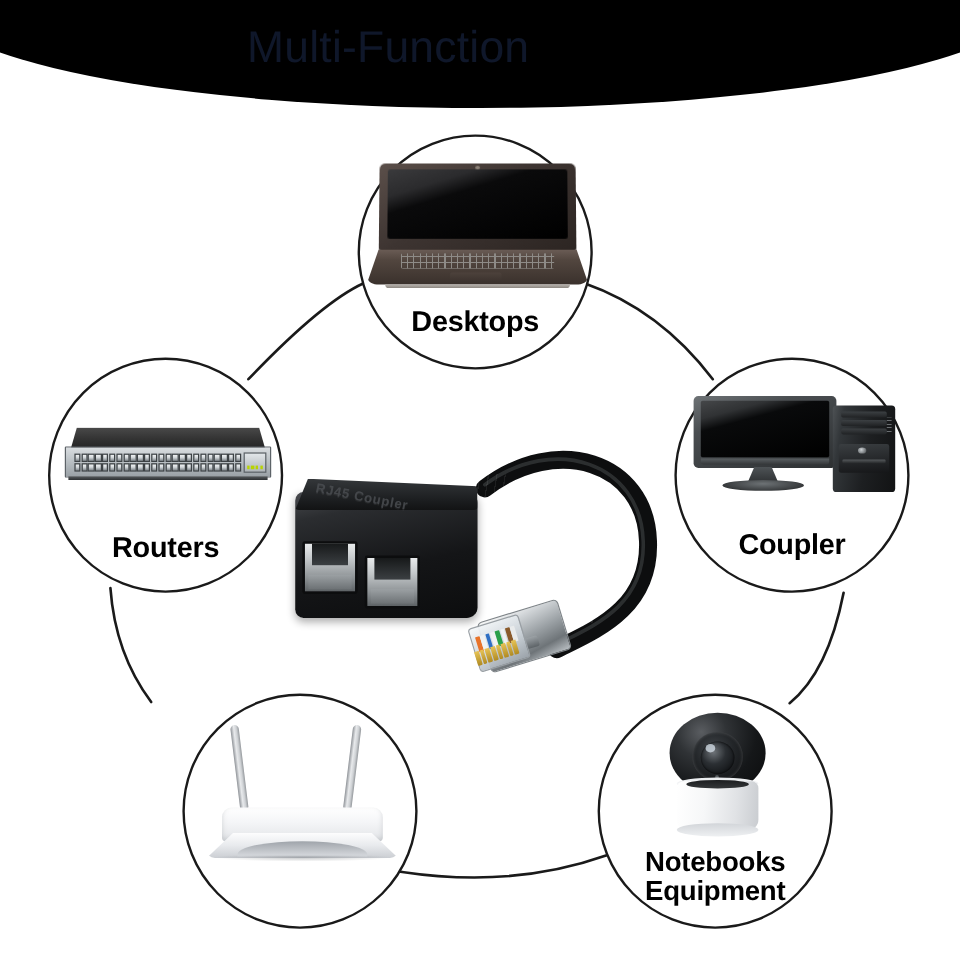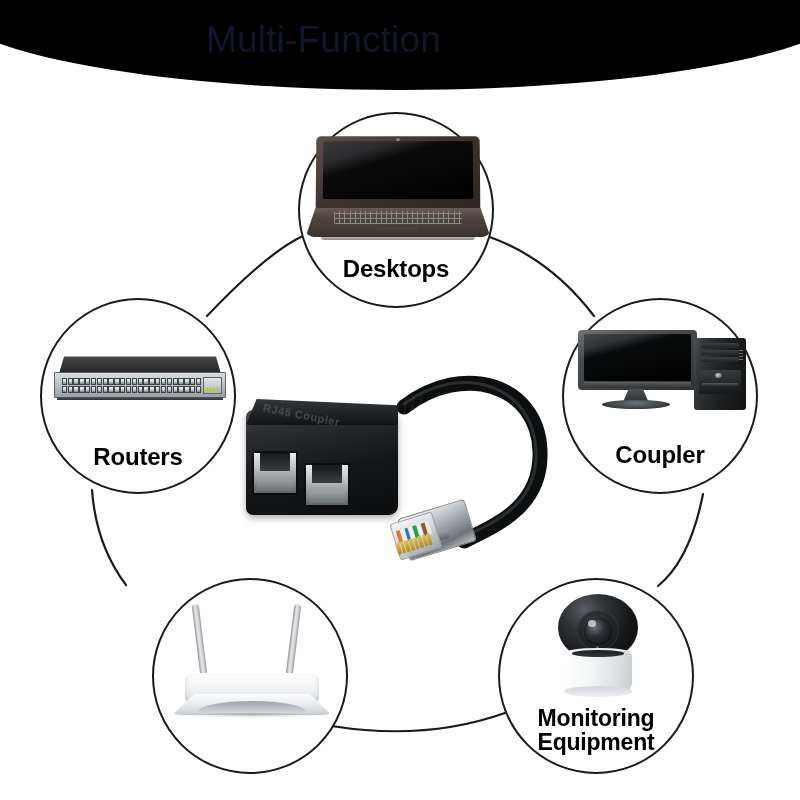--- a/index.html
+++ b/index.html
@@ -323,21 +323,21 @@
       <div class="cam-ball"></div>
       <div class="cam-lensring"></div>
       <div class="cam-lens"></div>
       <div class="cam-glint"></div>
       <div class="cam-dot"></div>
       <div class="cam-base-top"></div>
       <div class="cam-base"></div>
       <div class="cam-notch"></div>
       <div class="cam-base-bot"></div>
     </div>
-    <div class="node-label" style="top:126px;font-size:23px;line-height:1.06;">Monitoring
+    <div class="node-label" style="top:126px;font-size:23px;line-height:1.06;">Notebooks
 Equipment</div>
   </div>
 
   <div id="product">
 
     <svg id="cable" viewBox="0 0 345 250">
       <path d="M 176 52 C 236 6 310 30 312 96 C 314 152 268 170 236 186" fill="none" stroke="#0d0e0f" stroke-width="15" stroke-linecap="round"></path>
       <path d="M 176 49 C 234 6 306 31 308 96 C 310 150 266 167 234 183" fill="none" stroke="#45484b" stroke-width="3" stroke-linecap="round" opacity=".55"></path>
     </svg>
 

